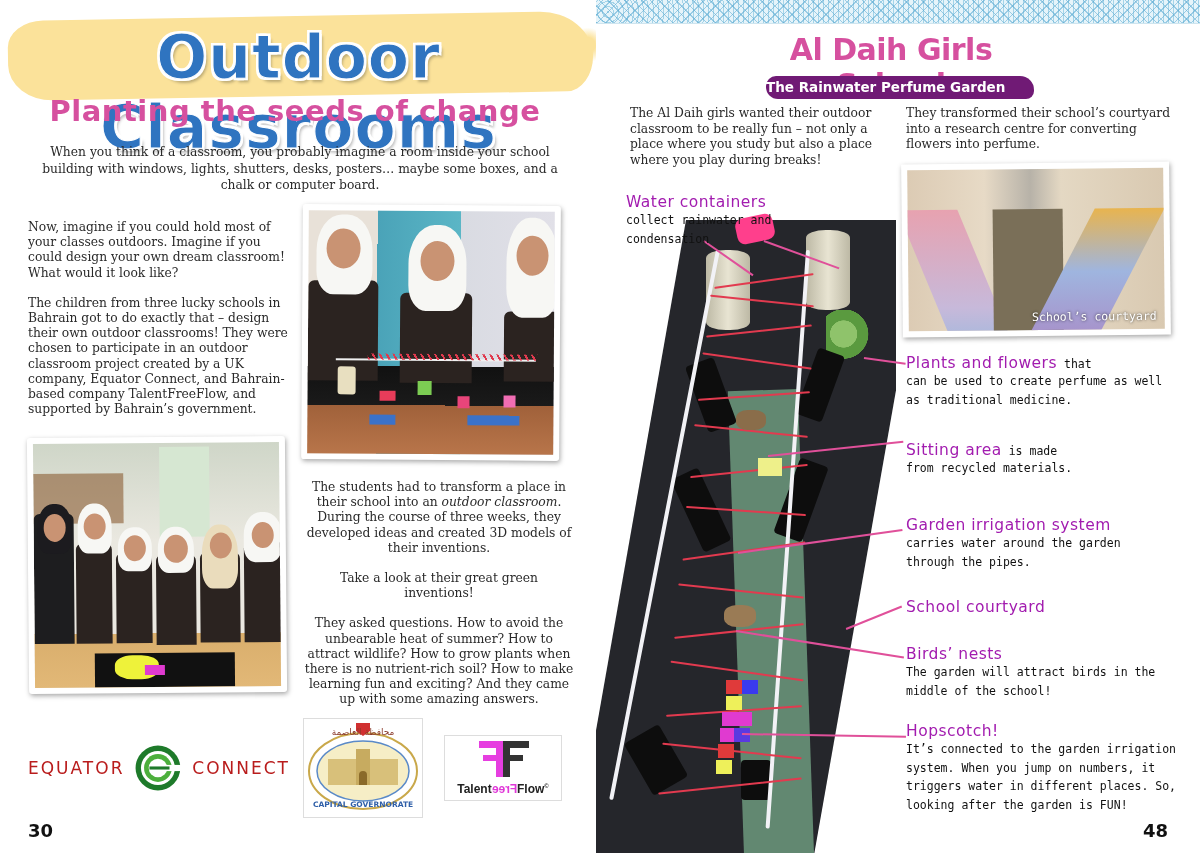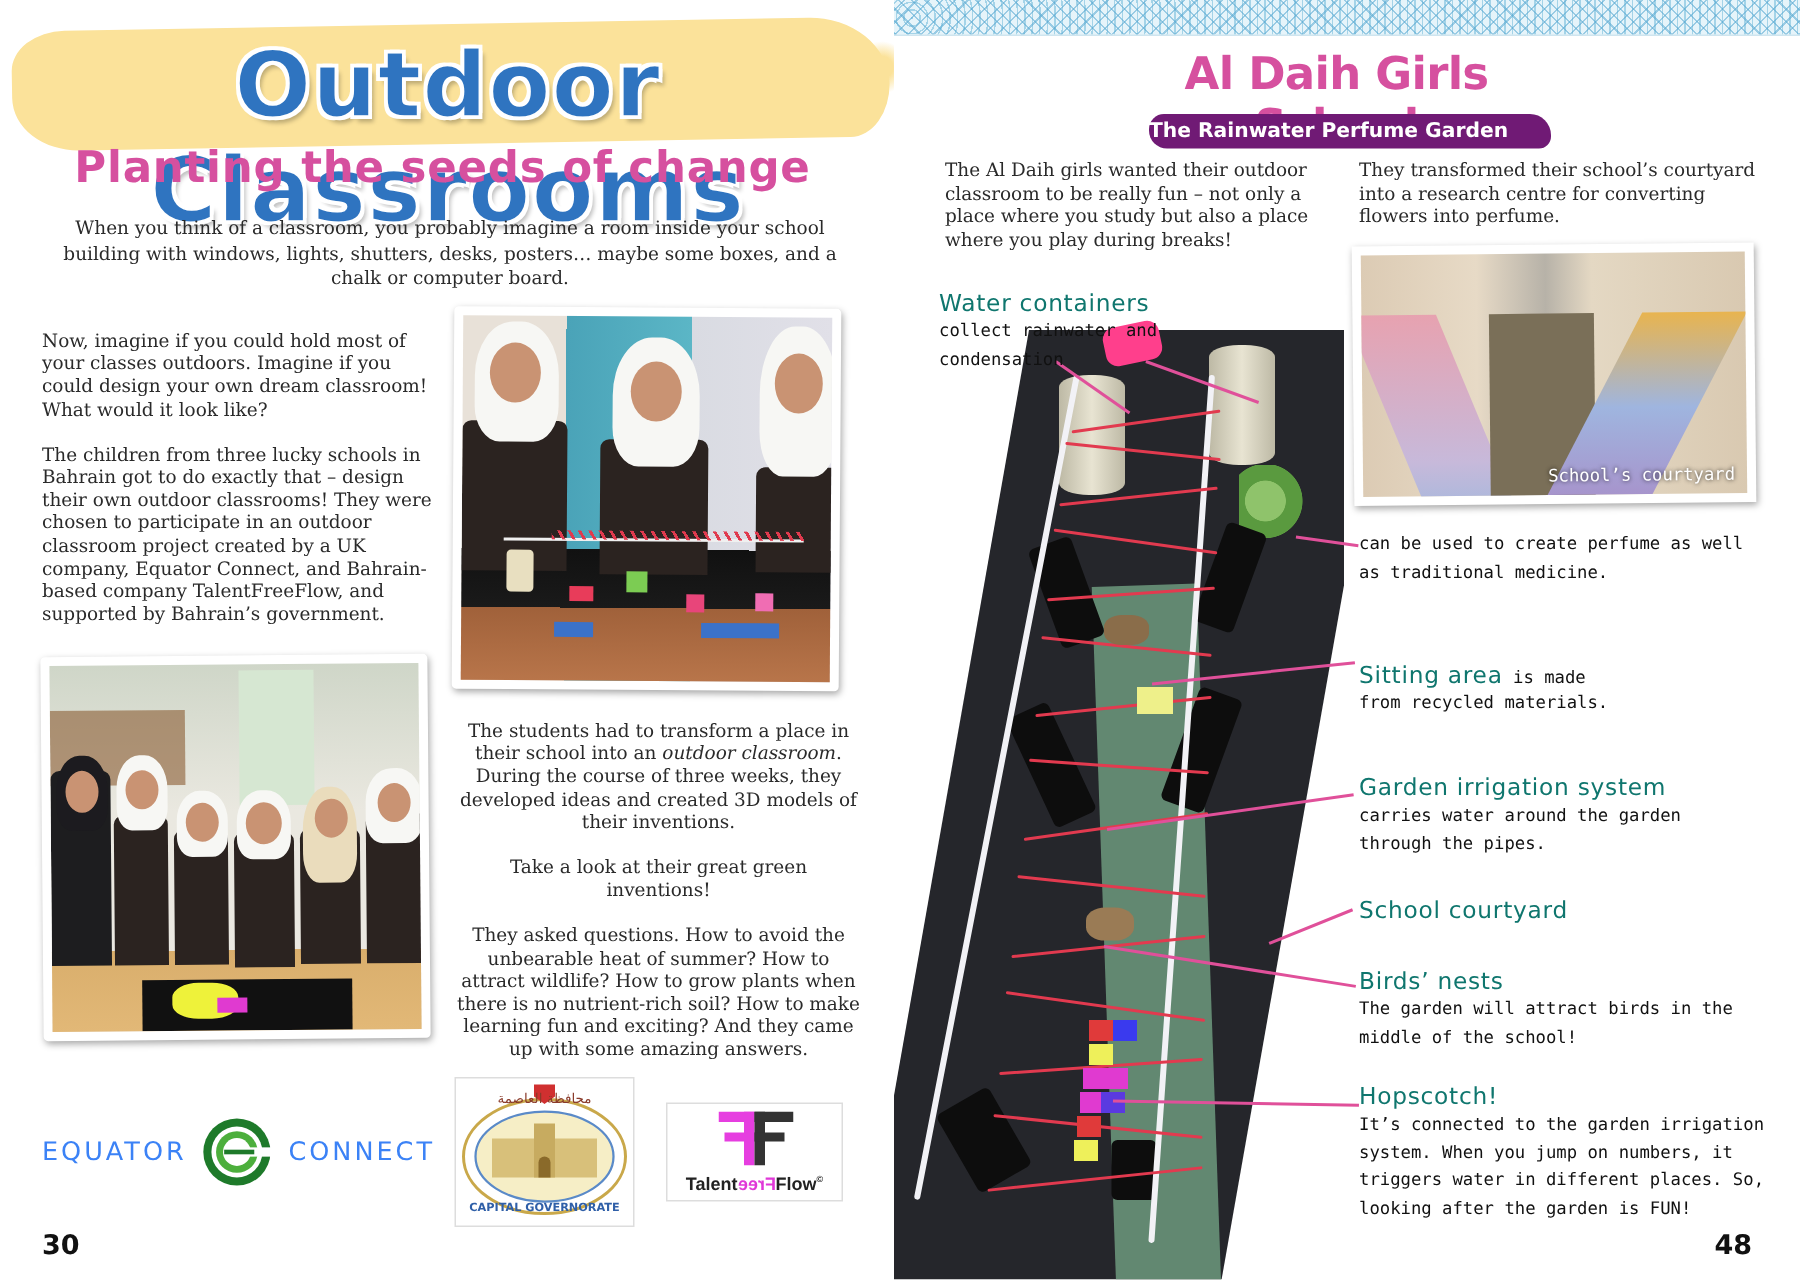--- a/index.html
+++ b/index.html
@@ -61,21 +61,21 @@
   .pinafore { position: absolute; background: #2b2320; border-radius: 6px 6px 0 0; }
 
   .photo-class-group { left: 28px; top: 437px; width: 258px; height: 256px; transform: rotate(-0.5deg); }
   .photo-class-group .img {
     background:
       linear-gradient(to bottom, transparent 0%, transparent 78%, #d9ae6c 78%, #e2b877 100%),
       linear-gradient(to bottom, #cfd6c8 0%, #eae8e0 40%, #ebe8e2 100%);
   }
 
   .logo-equator { position: absolute; left: 28px; top: 735px; width: 262px; height: 66px; display: flex; align-items: center; }
-  .logo-equator .word { font-family: "DejaVu Sans", sans-serif; font-size: 17px; letter-spacing: 2px; color: #3b82f6; }
+  .logo-equator .word { font-family: "DejaVu Sans", sans-serif; font-size: 17px; letter-spacing: 2px; color: #b91c1c; }
   .eq-mark { width: 62px; height: 62px; margin: 0 10px; position: relative; }
 
   .logo-capital {
     position: absolute; left: 303px; top: 718px; width: 120px; height: 100px;
     border: 1px solid #ddd; background: #fff;
   }
   .logo-talent {
     position: absolute; left: 444px; top: 735px; width: 118px; height: 66px;
     border: 1px solid #ddd; background: #fff;
   }
@@ -128,21 +128,21 @@
   .pipe-l { left: 120px; top: 40px; height: 560px; transform: rotate(11deg); transform-origin: top; }
   .pipe-r { left: 210px; top: 40px; height: 580px; transform: rotate(4deg); transform-origin: top; }
   .yarn { position: absolute; height: 2px; background: #e23a4f; border-radius: 1px; }
   .cylinder { position: absolute; width: 44px; height: 80px; background: linear-gradient(to right, #bdb9a5, #e8e4d2, #bdb9a5); border-radius: 20px / 8px; }
   .pink-container { position: absolute; left: 140px; top: 6px; width: 38px; height: 26px; background: #ff3f8c; border-radius: 8px; transform: rotate(-12deg); }
   .plant { position: absolute; left: 230px; top: 100px; width: 44px; height: 60px; background: radial-gradient(circle at 40% 40%, #8fc36b 0 30%, #5a9a3f 31% 55%, transparent 56%); }
   .black-block { position: absolute; background: #0d0d0d; border-radius: 4px; }
   .hop { position: absolute; width: 16px; height: 14px; }
 
   .label-block { position: absolute; font-family: "DejaVu Sans Mono", monospace; color: #111; }
-  .label-head { font-family: "DejaVu Sans", sans-serif; font-size: 15.5px; color: #0f766e; letter-spacing: 0.5px; }
+  .label-head { font-family: "DejaVu Sans", sans-serif; font-size: 15.5px; color: #a21caf; letter-spacing: 0.5px; }
   .label-inline { font-size: 11.5px; color: #111; }
   .label-body { font-size: 11.5px; line-height: 18.5px; }
 
   .lbl-water { left: 30px; top: 193px; width: 180px; }
   .lbl-plants { left: 310px; top: 353px; width: 260px; }
   .lbl-sitting { left: 310px; top: 440px; width: 260px; }
   .lbl-irrig { left: 310px; top: 516px; width: 260px; }
   .lbl-court { left: 310px; top: 598px; width: 260px; }
   .lbl-birds { left: 310px; top: 645px; width: 260px; }
   .lbl-hop { left: 310px; top: 722px; width: 280px; }
@@ -359,20 +359,21 @@
   <div class="pointer" style="left:142px;top:552px;width:166px;transform:rotate(-8deg);"></div>
   <div class="pointer" style="left:250px;top:628px;width:60px;transform:rotate(-22deg);"></div>
   <div class="pointer" style="left:140px;top:630px;width:170px;transform:rotate(9deg);"></div>
   <div class="pointer" style="left:146px;top:733px;width:164px;transform:rotate(1deg);"></div>
 
   <div class="label-block lbl-water">
     <div class="label-head">Water containers</div>
     <div class="label-body">collect rainwater and condensation</div>
   </div>
   <div class="label-block lbl-plants">
+    <div><span class="label-head">Plants and flowers</span><span class="label-inline"> that</span></div>
     <div class="label-body">can be used to create perfume as well as traditional medicine.</div>
   </div>
   <div class="label-block lbl-irrig">
     <div class="label-head">Garden irrigation system</div>
     <div class="label-body">carries water around the garden through the pipes.</div>
   </div>
   <div class="label-block lbl-sitting">
     <div><span class="label-head">Sitting area</span><span class="label-inline"> is made</span></div>
     <div class="label-body">from recycled materials.</div>
   </div>

